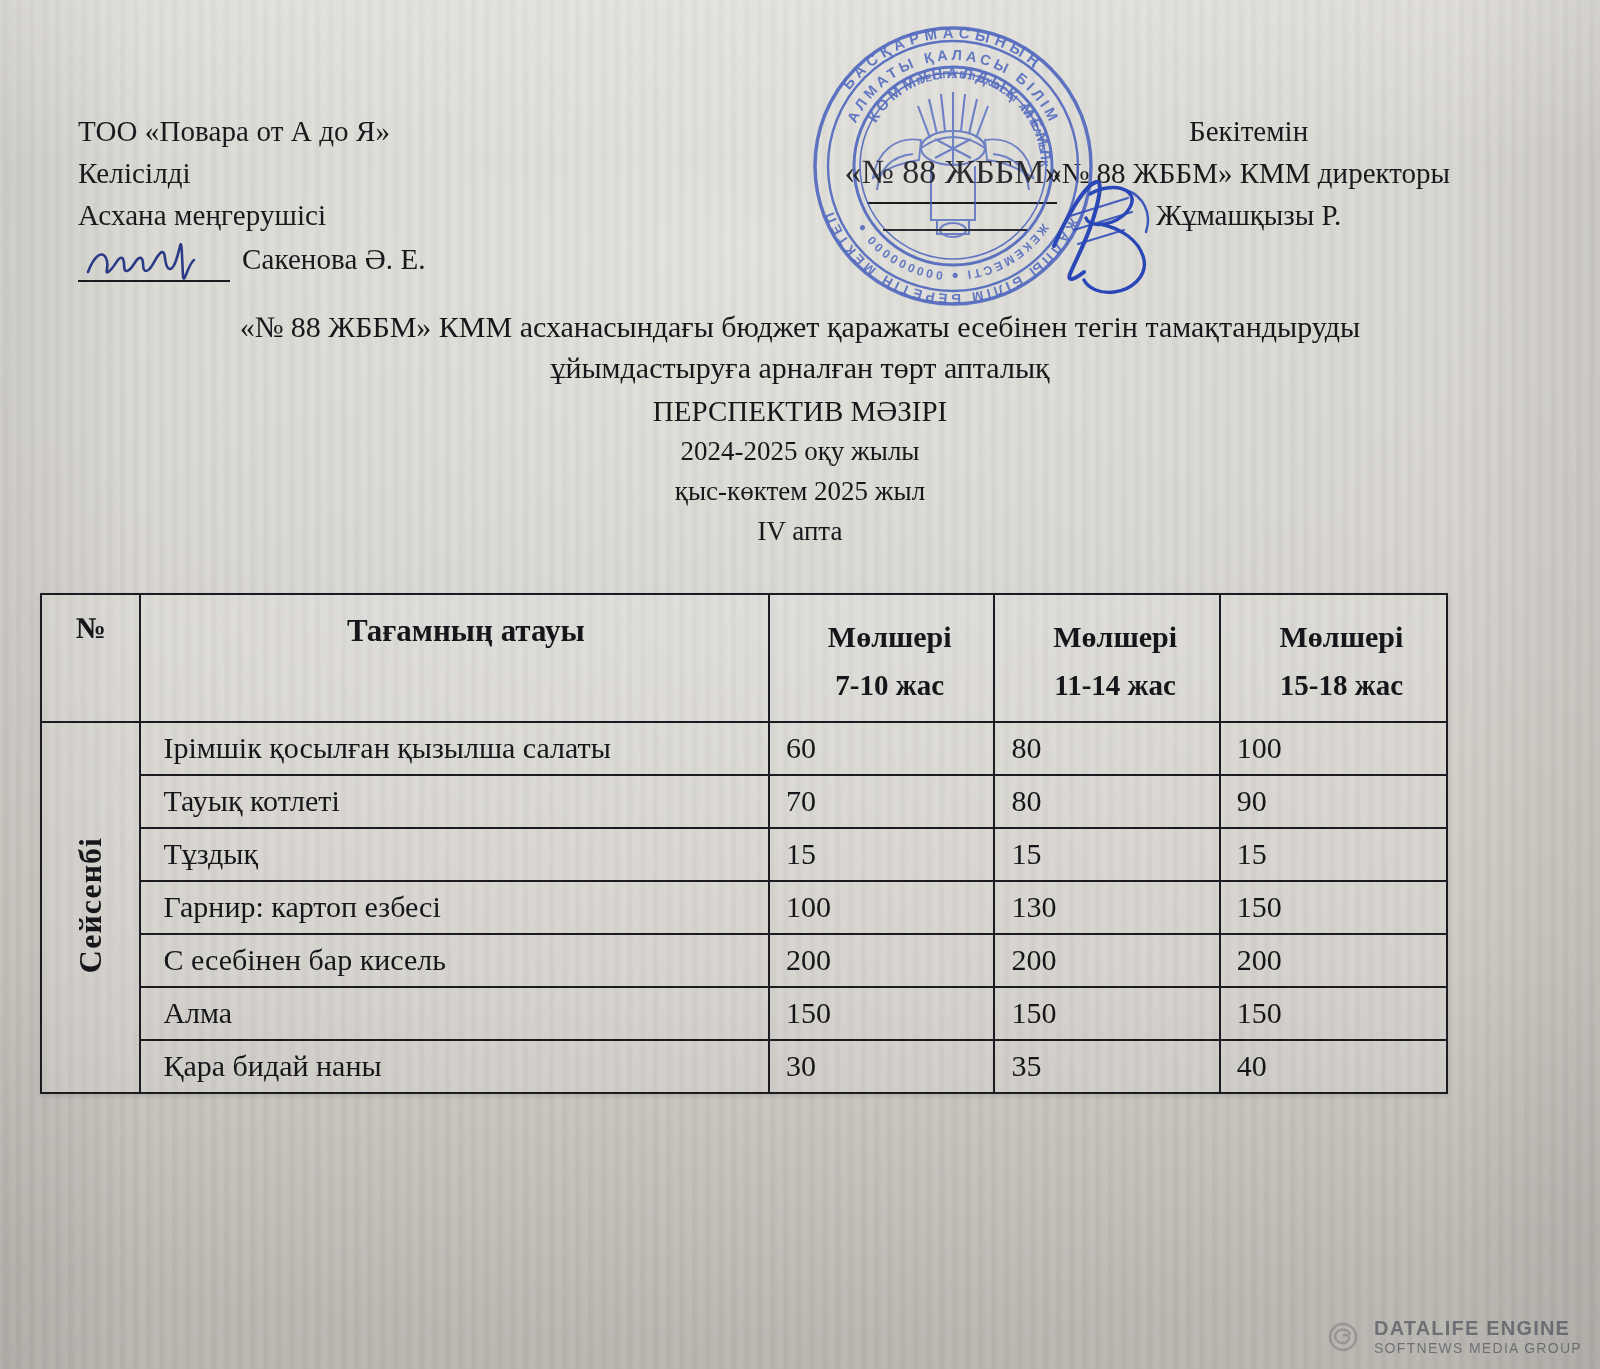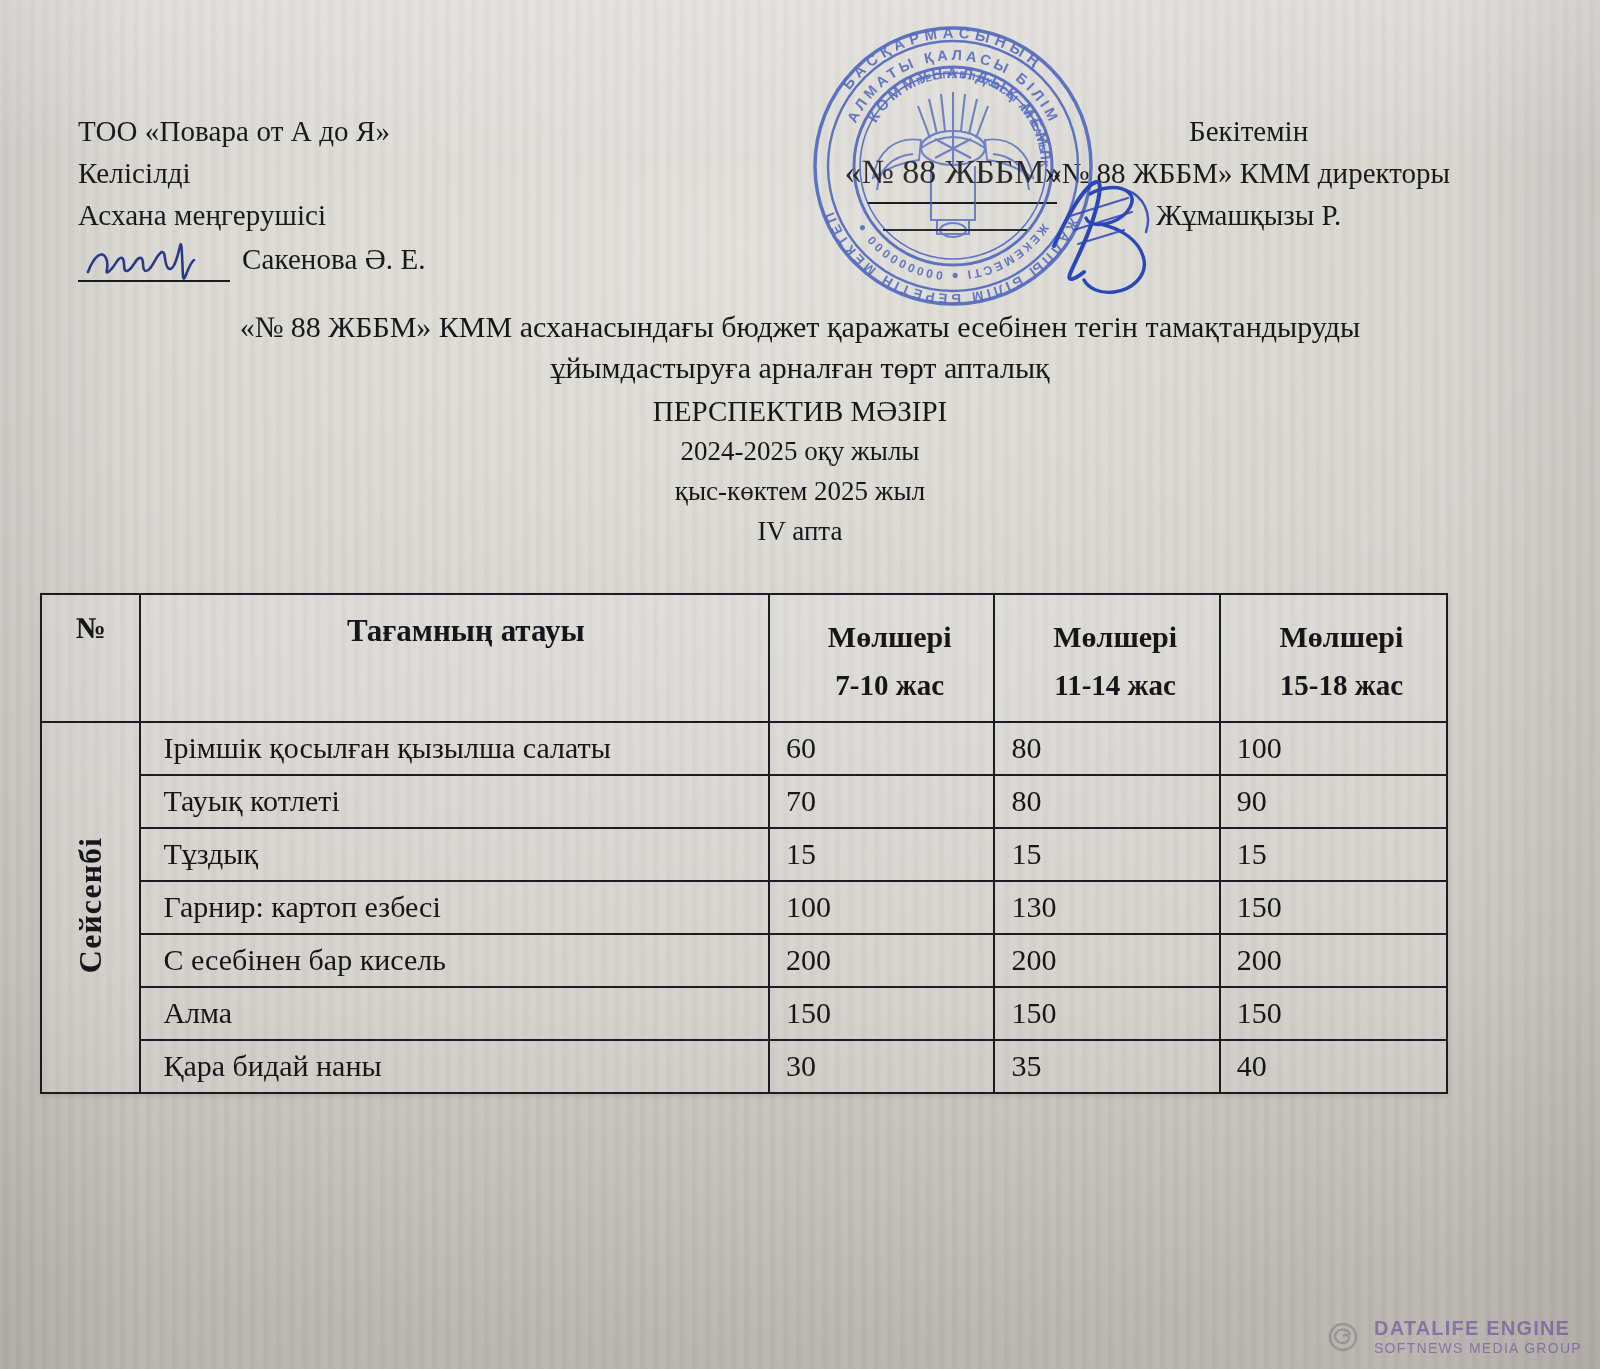--- a/index.html
+++ b/index.html
@@ -202,21 +202,21 @@
     padding: 3px 0 5px 16px !important;
   }
 
   
   #watermark {
     right: 18px; bottom: 14px;
     display: flex;
     align-items: center;
     gap: 16px;
     opacity: 0.44;
-    color: #4c1d95;
+    color: #0f172a;
   }
   #watermark .wm-text { line-height: 1; }
   #watermark .wm-t1 {
     font-family: "Liberation Sans", sans-serif;
     font-size: 20px;
     font-weight: bold;
     letter-spacing: 1.2px;
   }
   #watermark .wm-t2 {
     font-family: "Liberation Sans", sans-serif;

